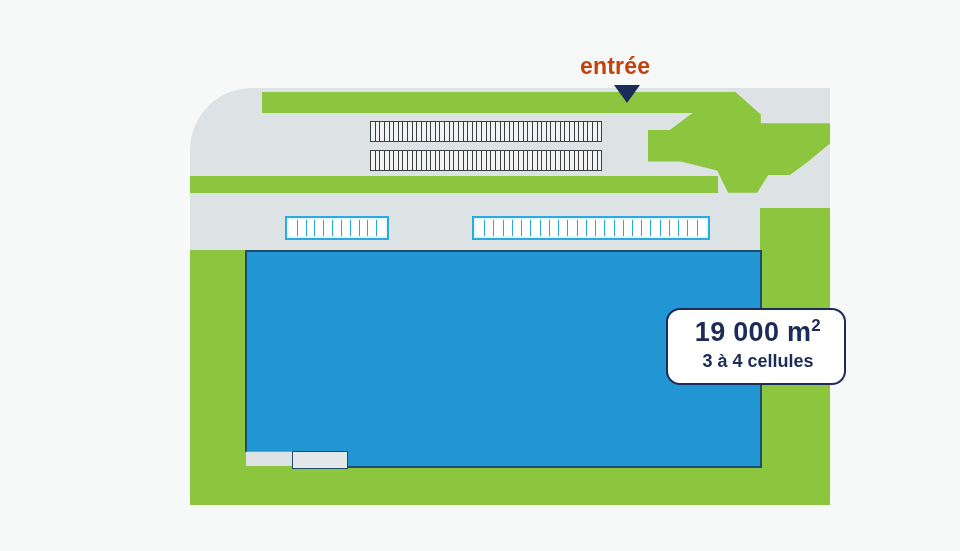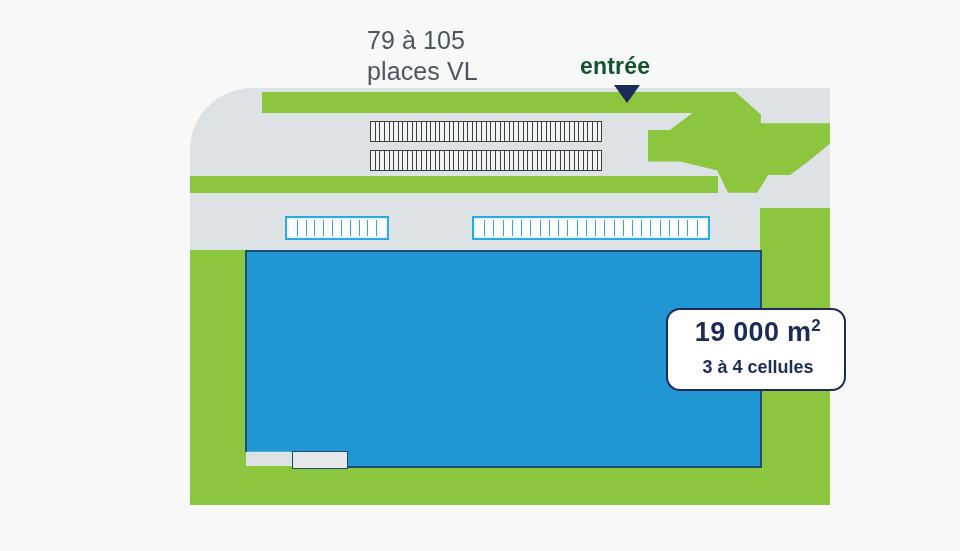--- a/index.html
+++ b/index.html
@@ -118,21 +118,21 @@
     line-height: 1.22;
     letter-spacing: 0.1px;
     white-space: pre-line;
   }
   .label-vl   { left: 367px; top: 25px;  }
   .label-quai { left: 46px;  top: 190px; }
 
   .label-entree {
     position: absolute;
     left: 580px; top: 53px;
-    color: #14532d;
+    color: #c2410c;
     font-size: 23px;
     font-weight: bold;
     letter-spacing: 0.2px;
   }
   .entree-arrow {
     position: absolute;
     left: 614px; top: 85px;
     width: 0; height: 0;
     border-left: 13px solid transparent;
     border-right: 13px solid transparent;
@@ -156,21 +156,21 @@
     font-size: 27px;
     font-weight: bold;
     line-height: 1.05;
     letter-spacing: 0.3px;
   }
   .badge-area sup { font-size: 17px; vertical-align: super; line-height: 0; }
   .badge-cells {
     font-size: 18px;
     font-weight: bold;
     line-height: 1.2;
-    margin-top: 11px;
+    margin-top: 5px;
   }
 </style>
 </head>
 <body>
 
 <div id="canvas">
 
   <div class="site-base"></div>
 
   <div class="green green-road-top"></div>
@@ -322,22 +322,20 @@
       <div class="door"></div>
       <div class="door"></div>
       <div class="door"></div>
       <div class="door"></div>
       <div class="door"></div>
     </div>
 
   <div class="warehouse"></div>
   <div class="warehouse-notch"></div>
 
-  <div class="label label-vl">79 à 105
-places VL</div>
   <div class="label-entree">entrée</div>
   <div class="entree-arrow"></div>
 
   <div class="badge">
     <div class="badge-area"><span>19 000 m</span><sup>2</sup></div>
     <div class="badge-cells">3 à 4 cellules</div>
   </div>
 
 </div>
 

